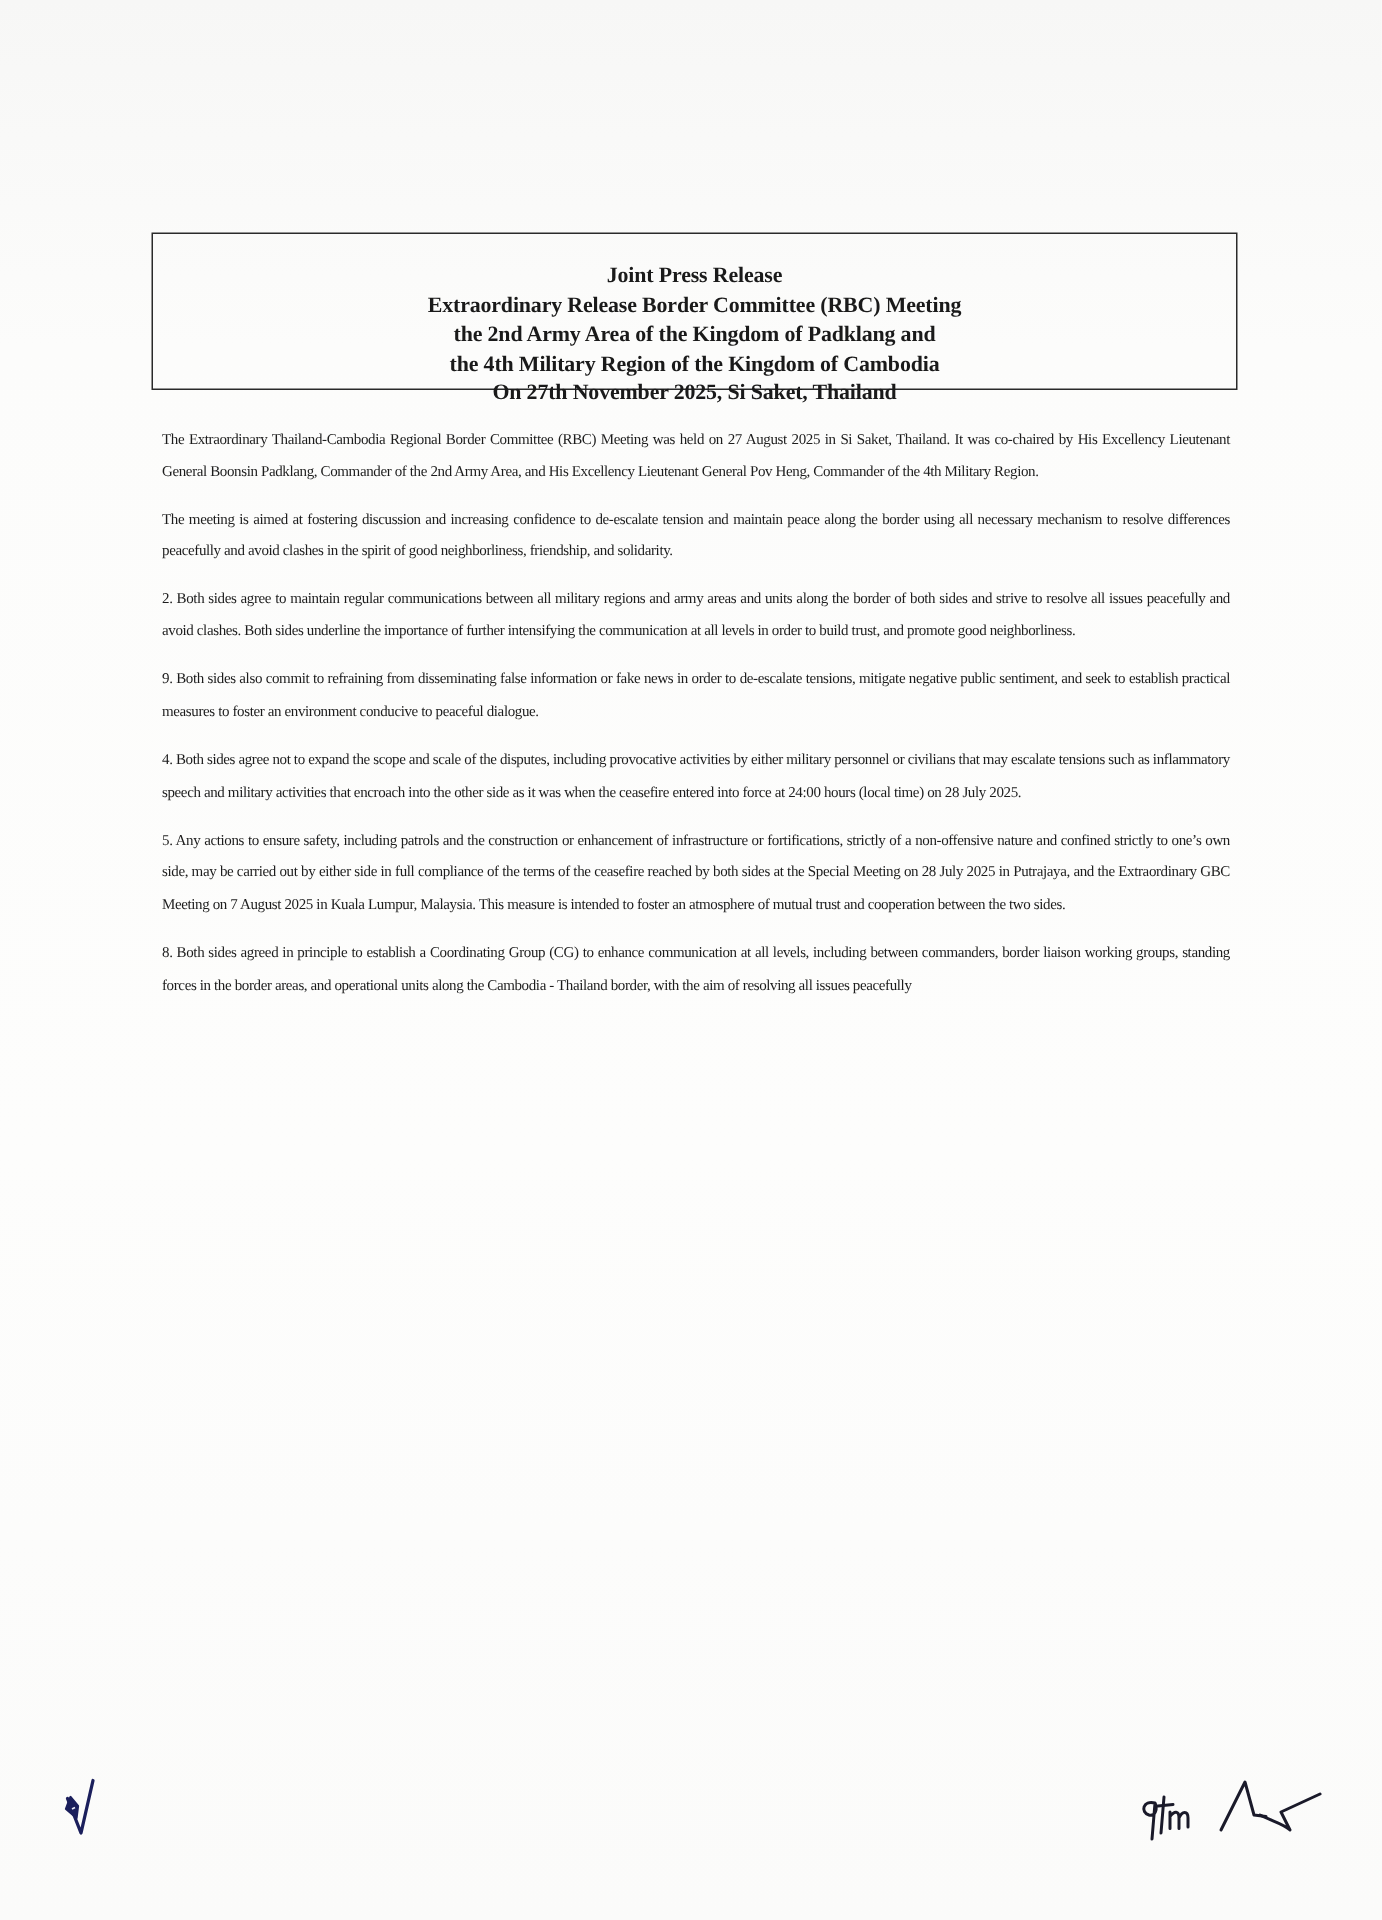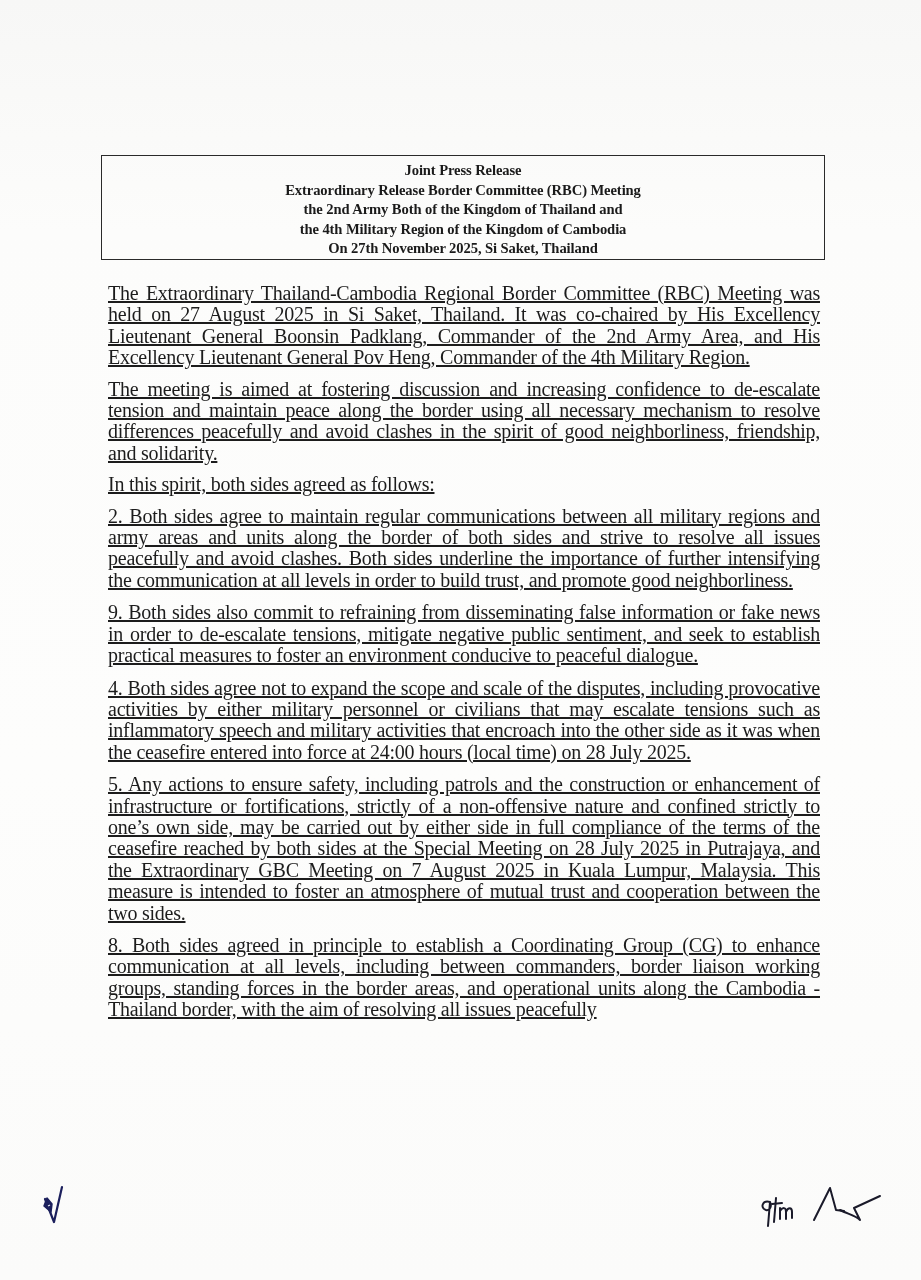--- a/index.html
+++ b/index.html
@@ -23,40 +23,39 @@
     }
     .title-box {
       position: absolute;
       left: 101px;
       top: 155px;
       width: 724px;
       height: 105px;
       border: 1.6px solid #2a2a2a;
       box-sizing: border-box;
       text-align: center;
-      padding-top: 5px;
+      padding-top: 19px;
     }
     .title-line {
       font-weight: bold;
       font-size: 14.6px;
       line-height: 19.6px;
       letter-spacing: -0.1px;
       color: #1a1a1a;
       white-space: nowrap;
     }
     .body-text {
       position: absolute;
       left: 108px;
       top: 283px;
       width: 712px;
-      font-size: 20px;
+      font-size: 10px;
       line-height: 21.4px;
       text-align: justify;
       letter-spacing: -0.25px;
-      text-decoration: underline;
     }
     .para {
       margin: 0 0 11px 0;
     }
     .para.p-intro { margin-bottom: 10px; }
     .sig {
       position: absolute;
     }
     .sig-left {
       left: 38px;
@@ -72,29 +71,28 @@
     }
   </style>
 </head>
 <body>
 
 <div class="page">
 
   <div class="title-box">
     <div class="title-line">Joint Press Release</div>
     <div class="title-line">Extraordinary Release Border Committee (RBC) Meeting</div>
-    <div class="title-line">the 2nd Army Both of the Kingdom of Thailand and</div>
+    <div class="title-line">the 2nd Army Area of the Kingdom of Padklang and</div>
     <div class="title-line">the 4th Military Region of the Kingdom of Cambodia</div>
     <div class="title-line">On 27th November 2025, Si Saket, Thailand</div>
   </div>
 
   <div class="body-text">
     <p class="para p-intro">The Extraordinary Thailand-Cambodia Regional Border Committee (RBC) Meeting was held on 27 August 2025 in Si Saket, Thailand. It was co-chaired by His Excellency Lieutenant General Boonsin Padklang, Commander of the 2nd Army Area, and His Excellency Lieutenant General Pov Heng, Commander of the 4th Military Region.</p>
     <p class="para p-intro">The meeting is aimed at fostering discussion and increasing confidence to de-escalate tension and maintain peace along the border using all necessary mechanism to resolve differences peacefully and avoid clashes in the spirit of good neighborliness, friendship, and solidarity.</p>
-    <p class="para p-intro">In this spirit, both sides agreed as follows:</p>
     <p class="para">2. Both sides agree to maintain regular communications between all military regions and army areas and units along the border of both sides and strive to resolve all issues peacefully and avoid clashes. Both sides underline the importance of further intensifying the communication at all levels in order to build trust, and promote good neighborliness.</p>
     <p class="para">9. Both sides also commit to refraining from disseminating false information or fake news in order to de-escalate tensions, mitigate negative public sentiment, and seek to establish practical measures to foster an environment conducive to peaceful dialogue.</p>
     <p class="para">4. Both sides agree not to expand the scope and scale of the disputes, including provocative activities by either military personnel or civilians that may escalate tensions such as inflammatory speech and military activities that encroach into the other side as it was when the ceasefire entered into force at 24:00 hours (local time) on 28 July 2025.</p>
     <p class="para">5. Any actions to ensure safety, including patrols and the construction or enhancement of infrastructure or fortifications, strictly of a non-offensive nature and confined strictly to one’s own side, may be carried out by either side in full compliance of the terms of the ceasefire reached by both sides at the Special Meeting on 28 July 2025 in Putrajaya, and the Extraordinary GBC Meeting on 7 August 2025 in Kuala Lumpur, Malaysia. This measure is intended to foster an atmosphere of mutual trust and cooperation between the two sides.</p>
     <p class="para">8. Both sides agreed in principle to establish a Coordinating Group (CG) to enhance communication at all levels, including between commanders, border liaison working groups, standing forces in the border areas, and operational units along the Cambodia - Thailand border, with the aim of resolving all issues peacefully</p>
   </div>
 
   <div class="sig sig-left">
     <svg width="36" height="46" viewBox="0 0 36 46">
       <path d="M9 14 L6 22 L13 28 L14 20 Z" fill="#1b1f5c" stroke="#1b1f5c" stroke-width="1.5" stroke-linejoin="round"></path>

